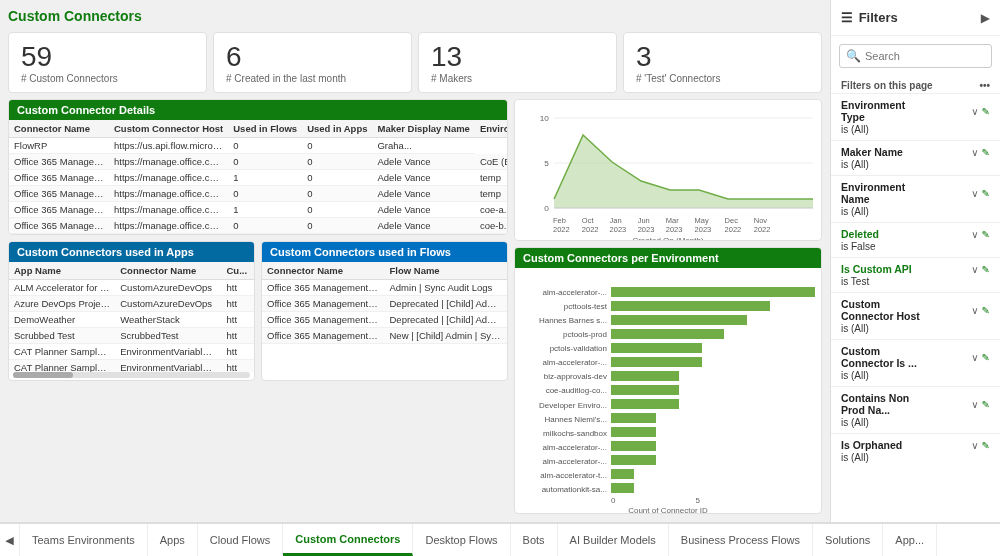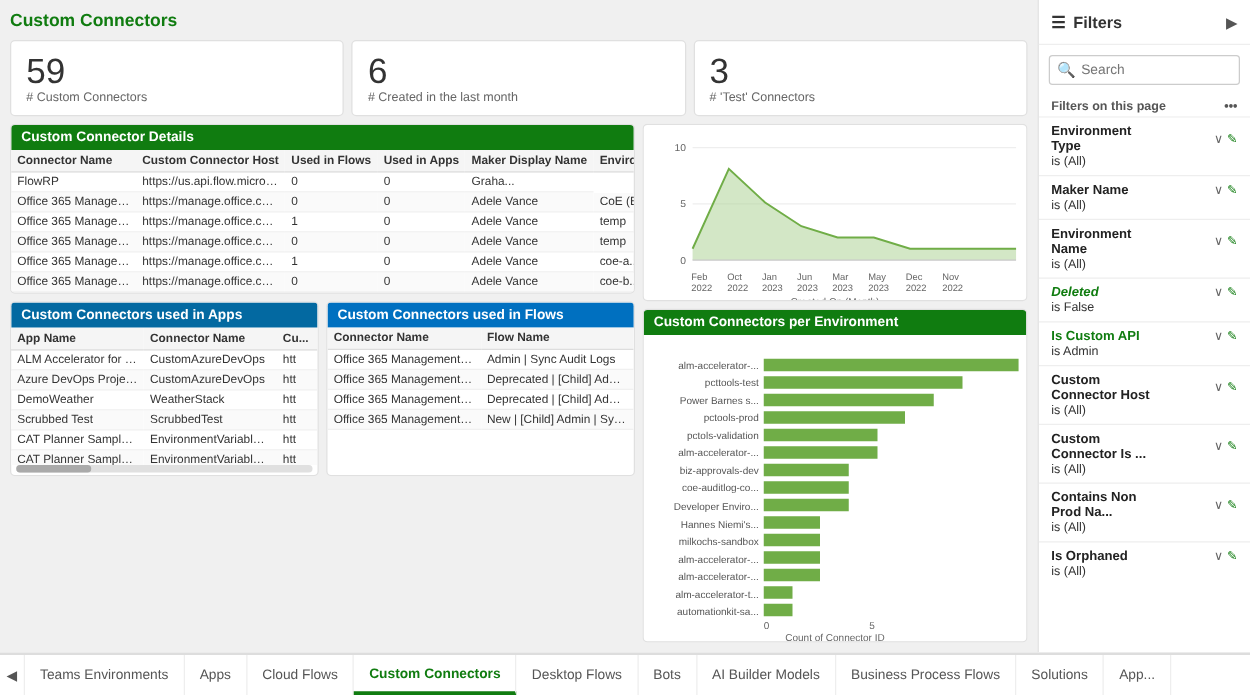--- a/index.html
+++ b/index.html
@@ -94,20 +94,24 @@
     <div class="page-title">Custom Connectors</div>
 
     <div class="summary-cards">
     <div class="summary-card">
           <div class="number">59</div>
           <div class="label"># Custom Connectors</div>
         </div>
         <div class="summary-card">
           <div class="number">6</div>
           <div class="label"># Created in the last month</div>
+        </div>
+        <div class="summary-card">
+          <div class="number">13</div>
+          <div class="label"># Makers</div>
         </div>
         <div class="summary-card">
           <div class="number">3</div>
           <div class="label"># 'Test' Connectors</div>
         </div>
       </div>
 
     <div class="middle-section">
 
       <div class="tables-area">
@@ -297,21 +301,21 @@
           </div>
         </div>
 
         <div class="chart-container" style="flex:1; overflow:hidden;">
           <div class="chart-header">Custom Connectors per Environment</div>
           <div style="display:flex; flex-direction:column; padding:4px 6px; height:calc(100% - 26px); overflow:hidden;margin-top:12px;">
             <div style="flex:1; display:flex; overflow:hidden;">
               <div id="bar-chart-y" class="bar-chart-y-labels">
                   <div class="bar-chart-y-label">alm-accelerator-...</div>
                   <div class="bar-chart-y-label">pcttools-test</div>
-                  <div class="bar-chart-y-label">Power Barnes s...</div>
+                  <div class="bar-chart-y-label">Hannes Barnes s...</div>
                   <div class="bar-chart-y-label">pctools-prod</div>
                   <div class="bar-chart-y-label">pctols-validation</div>
                   <div class="bar-chart-y-label">alm-accelerator-...</div>
                   <div class="bar-chart-y-label">biz-approvals-dev</div>
                   <div class="bar-chart-y-label">coe-auditlog-co...</div>
                   <div class="bar-chart-y-label">Developer Enviro...</div>
                   <div class="bar-chart-y-label">Hannes Niemi's...</div>
                   <div class="bar-chart-y-label">milkochs-sandbox</div>
                   <div class="bar-chart-y-label">alm-accelerator-...</div>
                   <div class="bar-chart-y-label">alm-accelerator-...</div>
@@ -422,37 +426,37 @@
       <span class="filter-name" style="">Environment Name</span>
       <div class="filter-controls">
         <span class="filter-chevron">∨</span>
         <span class="filter-edit">✎</span>
       </div>
     </div>
     <div class="filter-value">is (All)</div>
   </div>
         <div class="filter-item">
     <div class="filter-item-header">
-      <span class="filter-name" style="font-weight:700; color:#107c10;font-style:italic;">Deleted</span>
+      <span class="filter-name" style="font-weight:700; color:#107c10;">Deleted</span>
       <div class="filter-controls">
         <span class="filter-chevron">∨</span>
         <span class="filter-edit">✎</span>
       </div>
     </div>
     <div class="filter-value">is False</div>
   </div>
         <div class="filter-item">
     <div class="filter-item-header">
       <span class="filter-name" style="font-weight:700; color:#107c10;">Is Custom API</span>
       <div class="filter-controls">
         <span class="filter-chevron">∨</span>
         <span class="filter-edit">✎</span>
       </div>
     </div>
-    <div class="filter-value">is Admin</div>
+    <div class="filter-value">is Test</div>
   </div>
         <div class="filter-item">
     <div class="filter-item-header">
       <span class="filter-name" style="">Custom Connector Host</span>
       <div class="filter-controls">
         <span class="filter-chevron">∨</span>
         <span class="filter-edit">✎</span>
       </div>
     </div>
     <div class="filter-value">is (All)</div>

